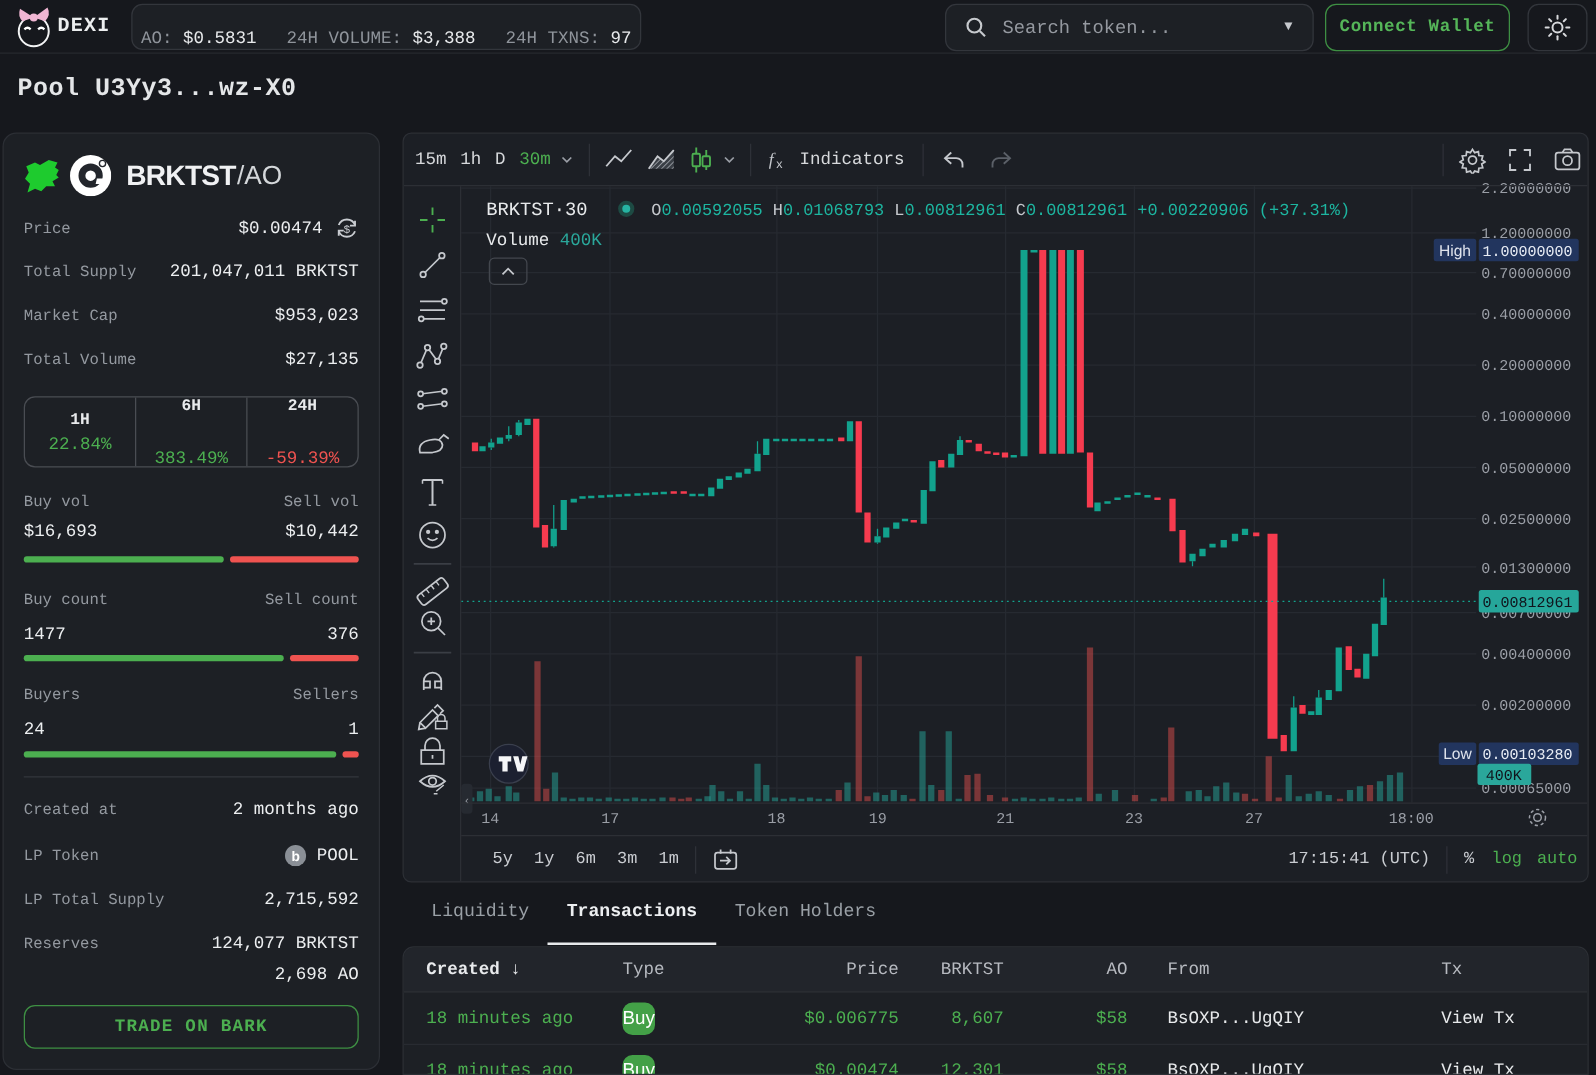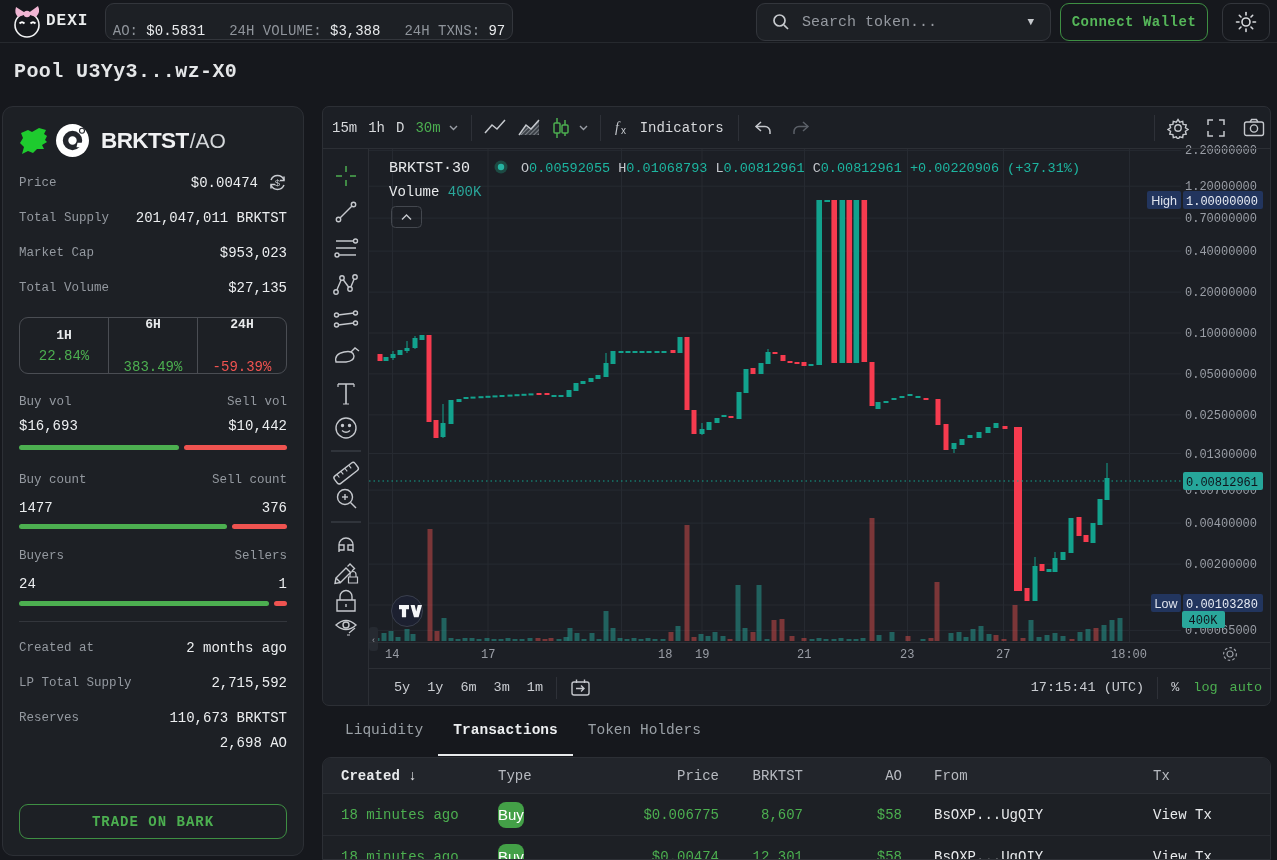--- a/index.html
+++ b/index.html
@@ -210,27 +210,36 @@
       </div>
     <div class="bar" style="margin-top:9px;">
         <div class="g" style="width:95%"></div>
         <div class="r" style="width:5%"></div>
       </div>
     <div class="divider"></div>
     <div class="srow" style="margin-top:18px;">
         <span class="lab">Created at</span>
         <span class="val">2 months ago</span>
       </div>
+    <div class="srow" style="margin-top:20px;">
+        <span class="lab">LP Token</span>
+      <span class="val" style="display:flex;align-items:center;gap:8px;">
+        <svg width="17" height="17" viewBox="0 0 17 17">
+            <circle cx="8.5" cy="8.5" r="8.5" fill="#8a8f96"></circle>
+        <text x="8.5" y="12.5" text-anchor="middle" font-size="11" font-weight="bold" fill="#fff" font-family="Liberation Sans">b</text>
+          </svg>
+        POOL</span>
+      </div>
     <div class="srow" style="margin-top:19px;">
         <span class="lab">LP Total Supply</span>
         <span class="val">2,715,592</span>
       </div>
     <div class="srow" style="margin-top:19px;">
         <span class="lab">Reserves</span>
-        <span class="val">110,673 BRKTST</span>
+        <span class="val">124,077 BRKTST</span>
       </div>
     <div class="srow" style="margin-top:9px;">
         <span></span>
         <span class="val">2,698 AO</span>
       </div>
     <div id="tradebtn">TRADE ON BARK</div>
   </div>
 
   <div id="chartcard">
     <svg id="csvg" width="947" height="598" viewBox="0 0 947 598">
@@ -649,21 +658,21 @@
               <circle cx="23" cy="476" r="3"></circle>
               <path d="M26 484 l6 -5 M24 486 h3" stroke-width="1.2"></path>
             </g>
           <line x1="8" y1="504" x2="38" y2="504" stroke="#3a3e45"></line>
         </g>
       </svg>
     </div>
     <div id="taxis">
       <span style="left:16px;">14</span>
         <span style="left:112px;">17</span>
-      <span style="left:245px;margin-left:44px;">18</span>
+      <span style="left:245px;">18</span>
         <span style="left:326px;">19</span>
       <span style="left:428px;">21</span>
         <span style="left:531px;">23</span>
       <span style="left:627px;">27</span>
         <span style="left:742px;">18:00</span>
     </div>
     <div id="cbottombar">
       <span style="margin-left:25px;">5y</span>
       <span style="margin-left:17px;">1y</span>
       <span style="margin-left:17px;">6m</span>

